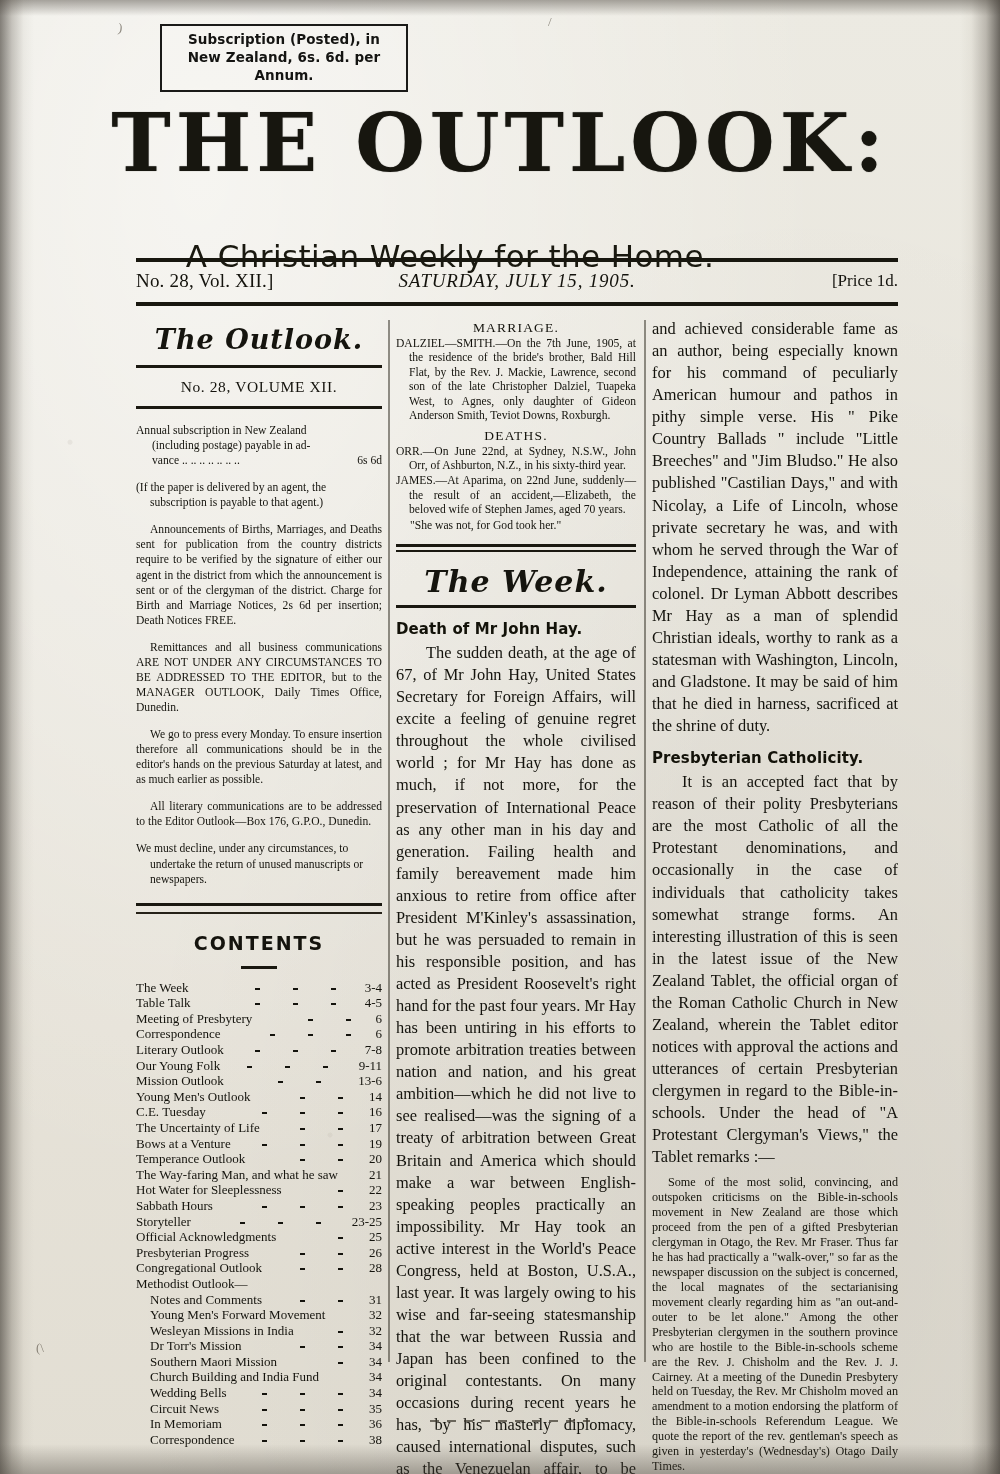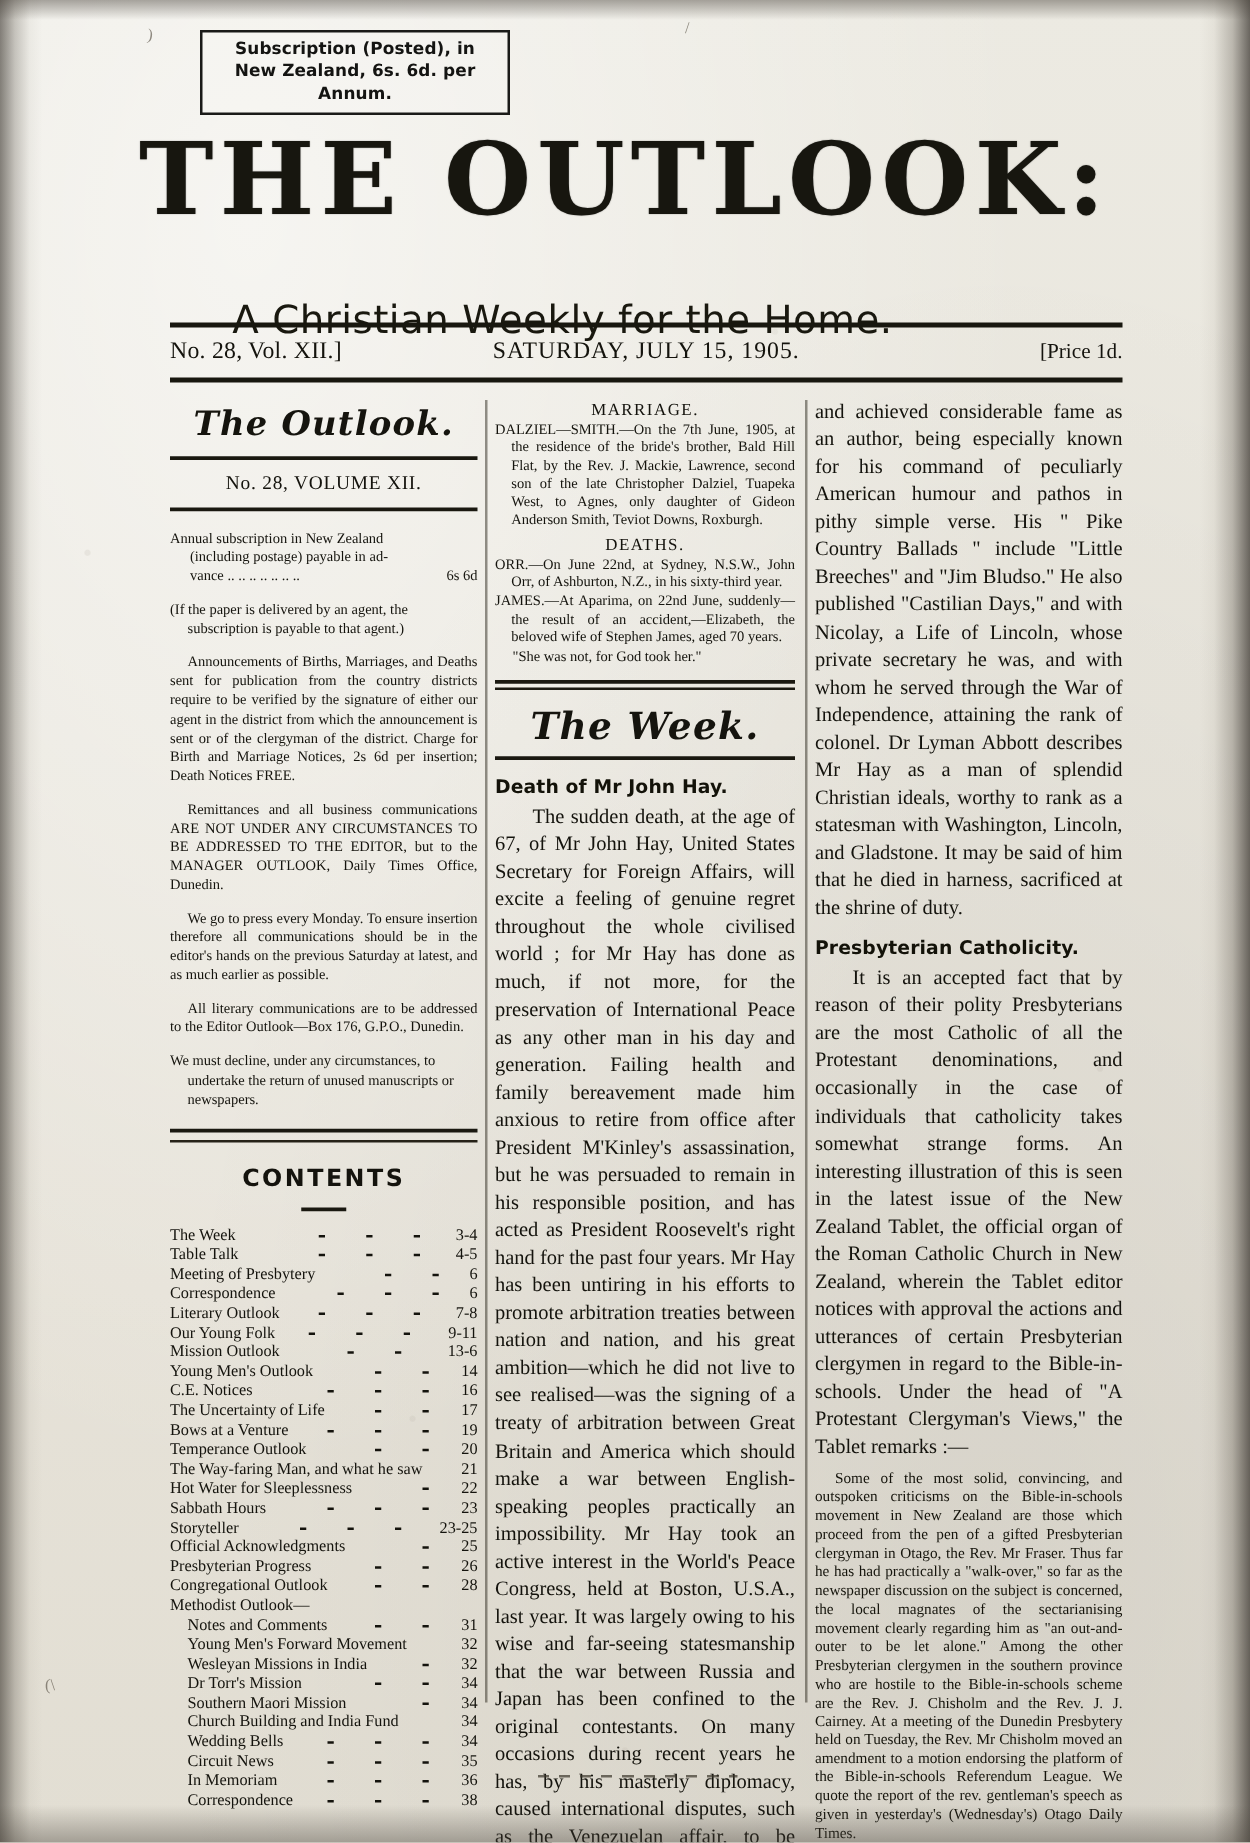--- a/index.html
+++ b/index.html
@@ -74,21 +74,21 @@
     position:absolute;left:0;top:198px;width:900px;text-align:center;
     font-family:"DejaVu Sans", sans-serif;
     font-size:31px;color:#19180f;letter-spacing:.4px;margin-top:40px;
   }
 
   #rule-a{position:absolute;left:136px;top:258px;width:762px;height:4px;background:#18170f;}
   #rule-b{position:absolute;left:136px;top:302px;width:762px;height:4px;background:#18170f;}
 
   #issue-line{position:absolute;left:136px;top:266px;width:762px;height:34px;}
   #issue-line .l{position:absolute;left:0;top:4px;font-size:19px;color:#14130d;letter-spacing:.2px;}
-  #issue-line .c{position:absolute;left:0;right:0;top:4px;text-align:center;font-size:19px;color:#14130d;letter-spacing:.8px;}
+  #issue-line .c{position:absolute;left:0;right:0;top:4px;text-align:center;font-size:19px;color:#14130d;letter-spacing:.8px;font-style:italic;}
   #issue-line .r{position:absolute;right:0;top:5px;font-size:17px;color:#14130d;}
   .smallcaps{font-size:.88em;}
 
   
   .col{position:absolute;top:318px;color:#141310;}
   #col-left{left:136px;width:246px;}
   #col-mid{left:396px;width:240px;}
   #col-right{left:652px;width:246px;}
 
   .vrule{position:absolute;top:320px;width:2px;height:1042px;background:#3c382e;opacity:.55;}
@@ -251,21 +251,21 @@
             <span class="d" style="right: 61px;"></span>
             <span class="d" style="right: 99px;"></span>
           </div>
           <div class="row">
             <span class="t">Young Men's Outlook</span>
             <span class="p">14</span>
             <span class="d" style="right: 38.8px;"></span>
             <span class="d" style="right: 76.8px;"></span>
           </div>
           <div class="row">
-            <span class="t">C.E. Notices</span>
+            <span class="t">C.E. Tuesday</span>
             <span class="p">16</span>
             <span class="d" style="right: 38.8px;"></span>
             <span class="d" style="right: 76.8px;"></span>
             <span class="d" style="right: 114.8px;"></span>
           </div>
           <div class="row">
             <span class="t">The Uncertainty of Life</span>
             <span class="p">17</span>
             <span class="d" style="right: 38.8px;"></span>
             <span class="d" style="right: 76.8px;"></span>

